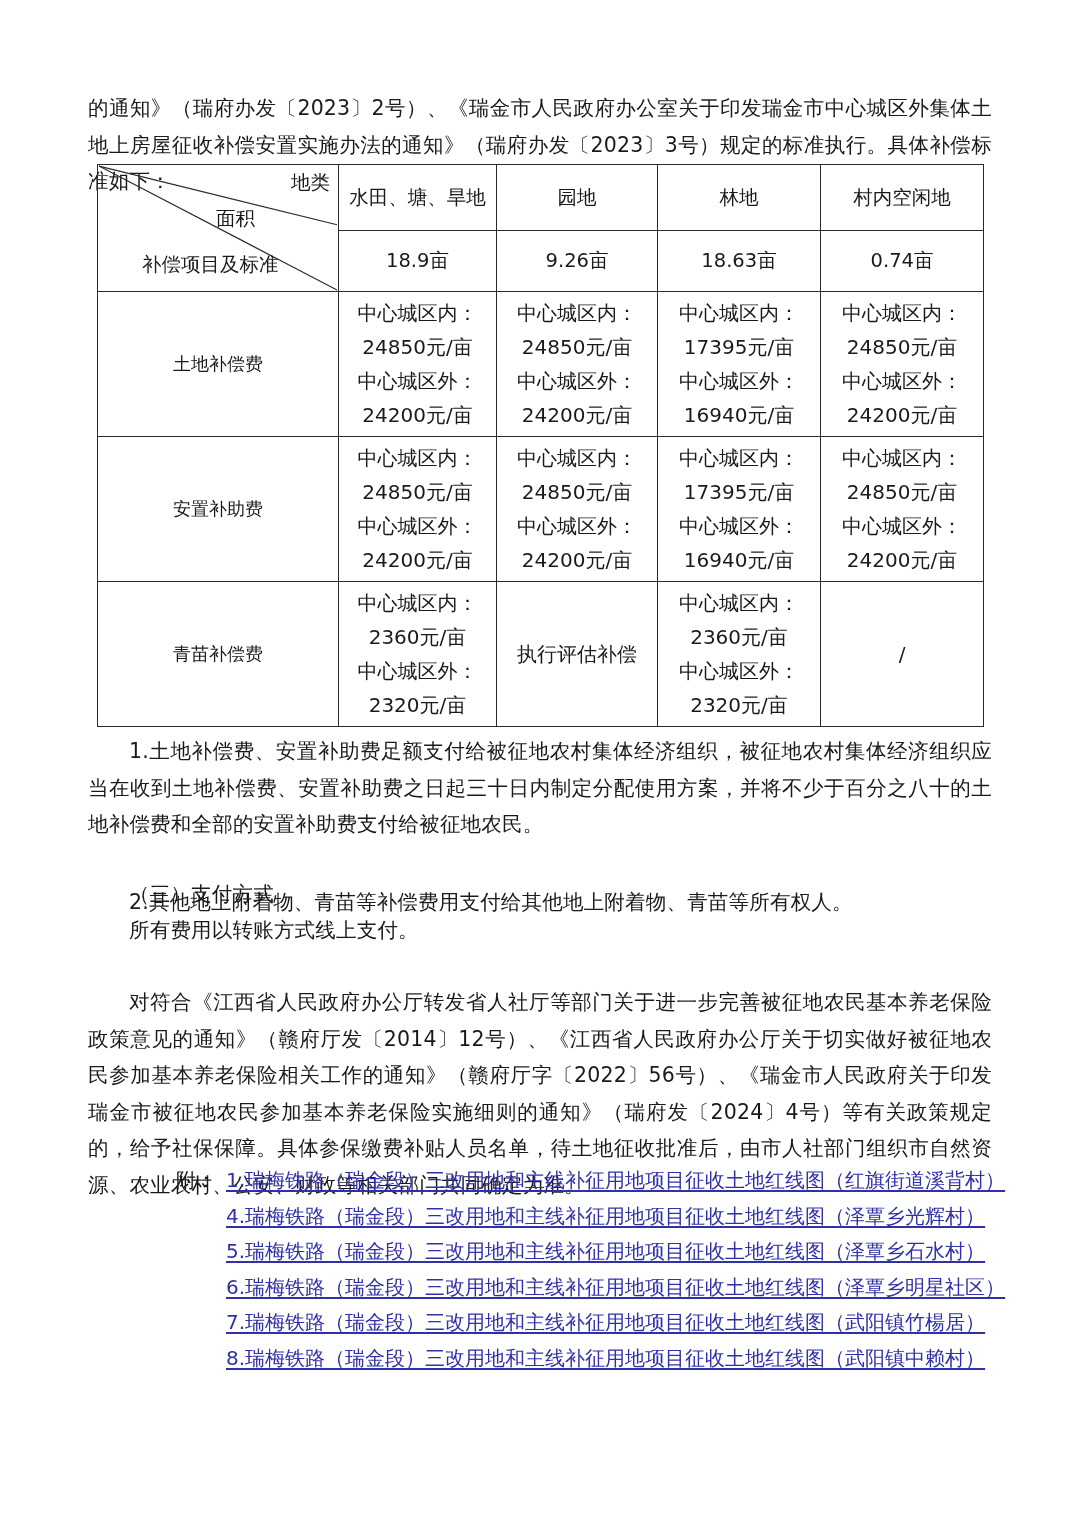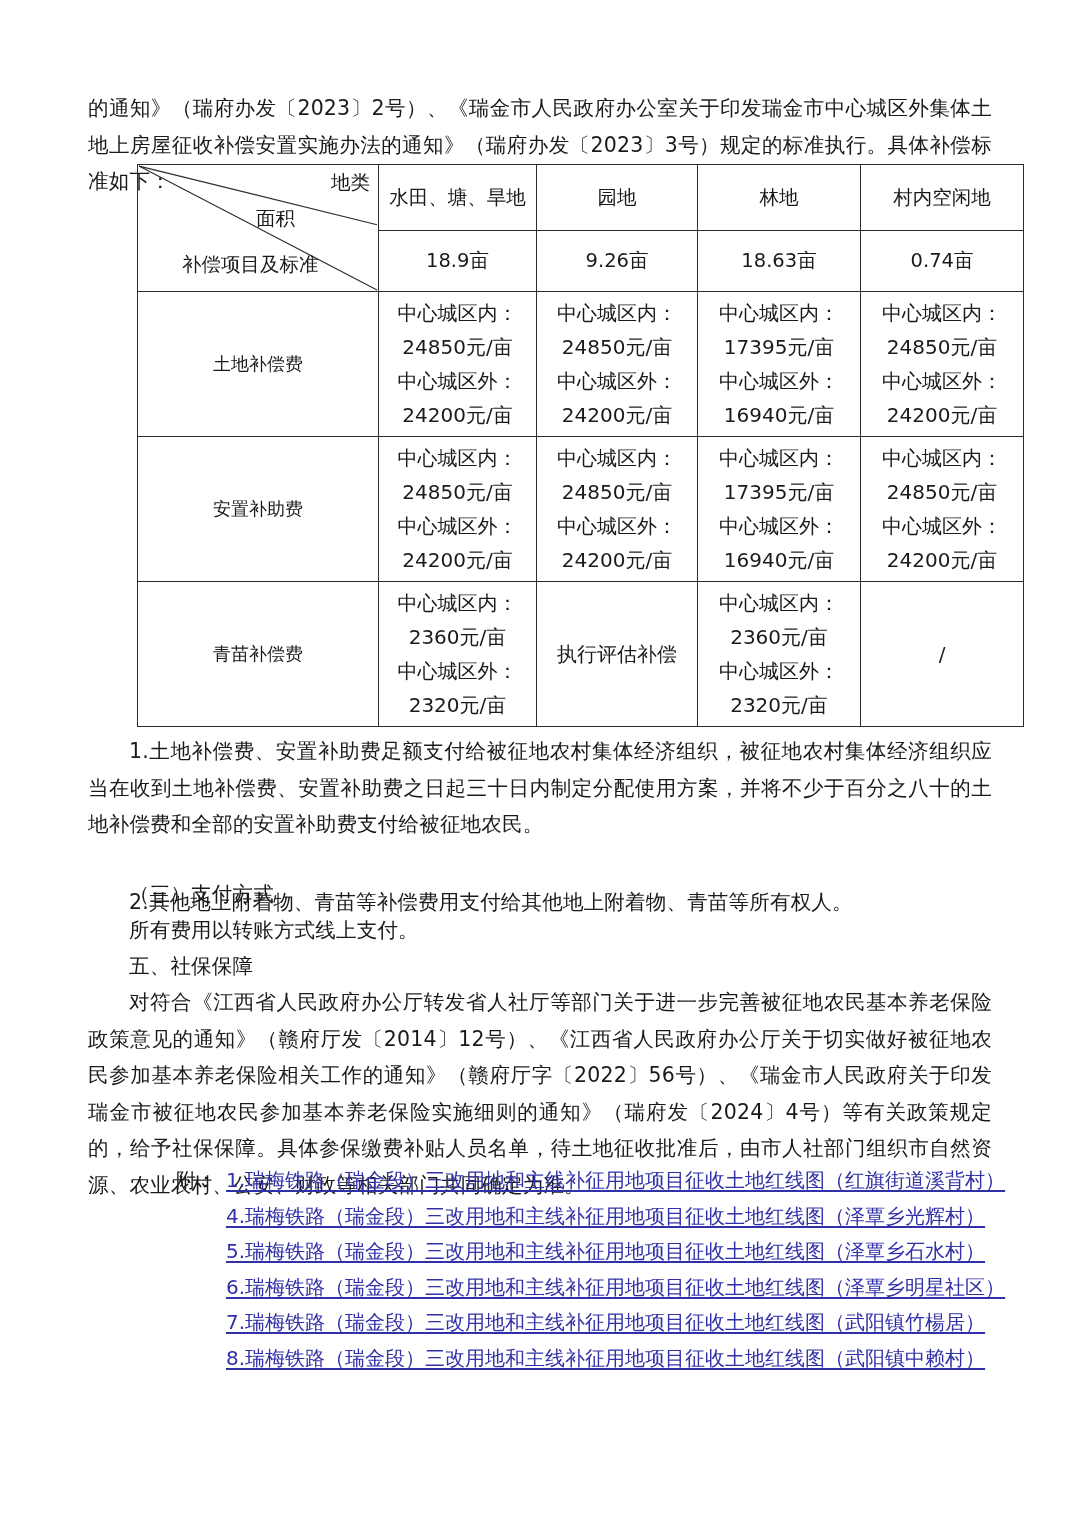--- a/index.html
+++ b/index.html
@@ -52,21 +52,20 @@
     position: absolute;
     left: 97px;
     top: 164px;
     width: 886px;
   }
   table.fee {
     border-collapse: collapse;
     width: 886px;
     table-layout: fixed;
     font-size: 19.5px;
-    margin-left: 40px;
   }
   table.fee col.c0 { width: 241px; }
   table.fee col.c1 { width: 158px; }
   table.fee col.c2 { width: 161px; }
   table.fee col.c3 { width: 163px; }
   table.fee col.c4 { width: 163px; }
 
   table.fee td {
     border: 1px solid #2b2b2b;
     text-align: center;
@@ -271,23 +270,20 @@
   </div>
   <div class="doc-body" id="p-n2">
     <p class="para indent nojust">2.其他地上附着物、青苗等补偿费用支付给其他地上附着物、青苗等所有权人。</p>
   </div>
   <div class="doc-body" id="p-b3">
     <p class="para indent nojust">（三）支付方式</p>
   </div>
   <div class="doc-body" id="p-pay">
     <p class="para indent nojust">所有费用以转账方式线上支付。</p>
   </div>
-  <div class="doc-body" id="p-h5">
-    <p class="para indent nojust">五、社保保障</p>
-  </div>
   <div class="doc-body" id="p-social">
     <p class="para indent">对符合《江西省人民政府办公厅转发省人社厅等部门关于进一步完善被征地农民基本养老保险政策意见的通知》（赣府厅发〔2014〕12号）、《江西省人民政府办公厅关于切实做好被征地农民参加基本养老保险相关工作的通知》（赣府厅字〔2022〕56号）、《瑞金市人民政府关于印发瑞金市被征地农民参加基本养老保险实施细则的通知》（瑞府发〔2024〕4号）等有关政策规定的，给予社保保障。具体参保缴费补贴人员名单，待土地征收批准后，由市人社部门组织市自然资源、农业农村、公安、财政等相关部门共同确定为准。</p>
   </div>
 
   <div id="attachments">
     <div class="att-row">
       <span class="att-prefix">附：</span>
       <span class="att-link">1.瑞梅铁路（瑞金段）三改用地和主线补征用地项目征收土地红线图（红旗街道溪背村）</span>
     </div>
     <div class="att-row">

